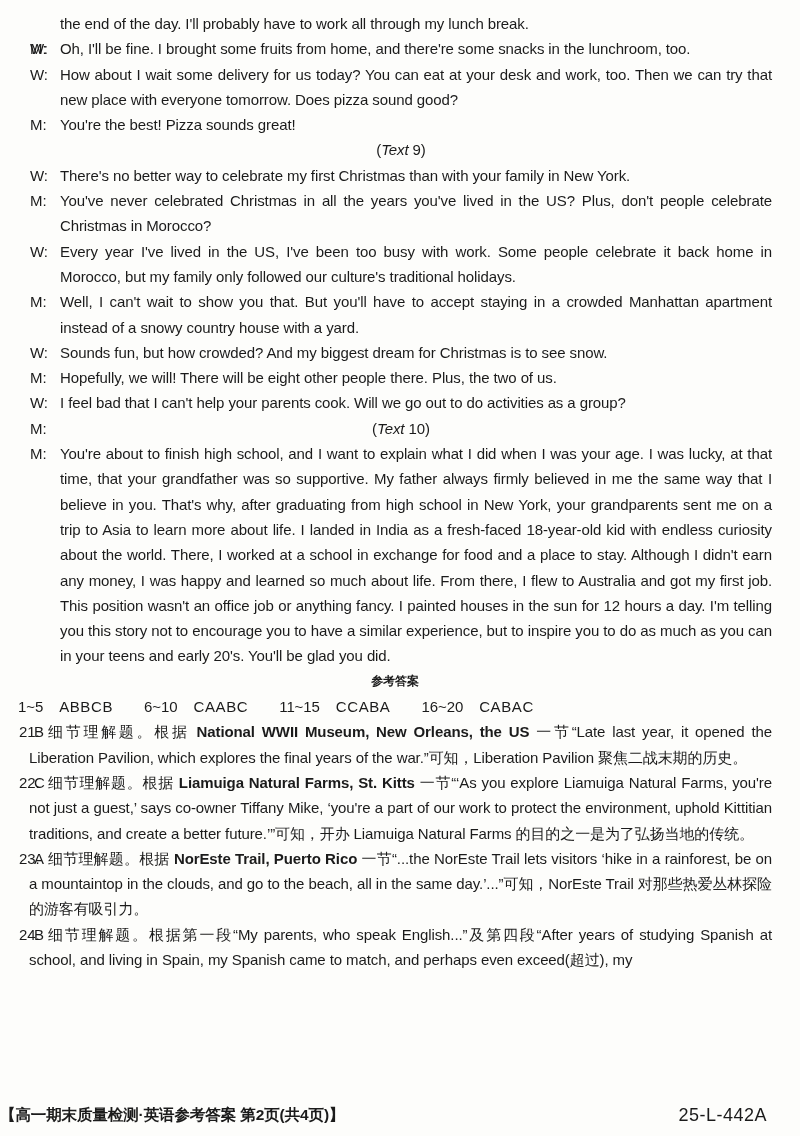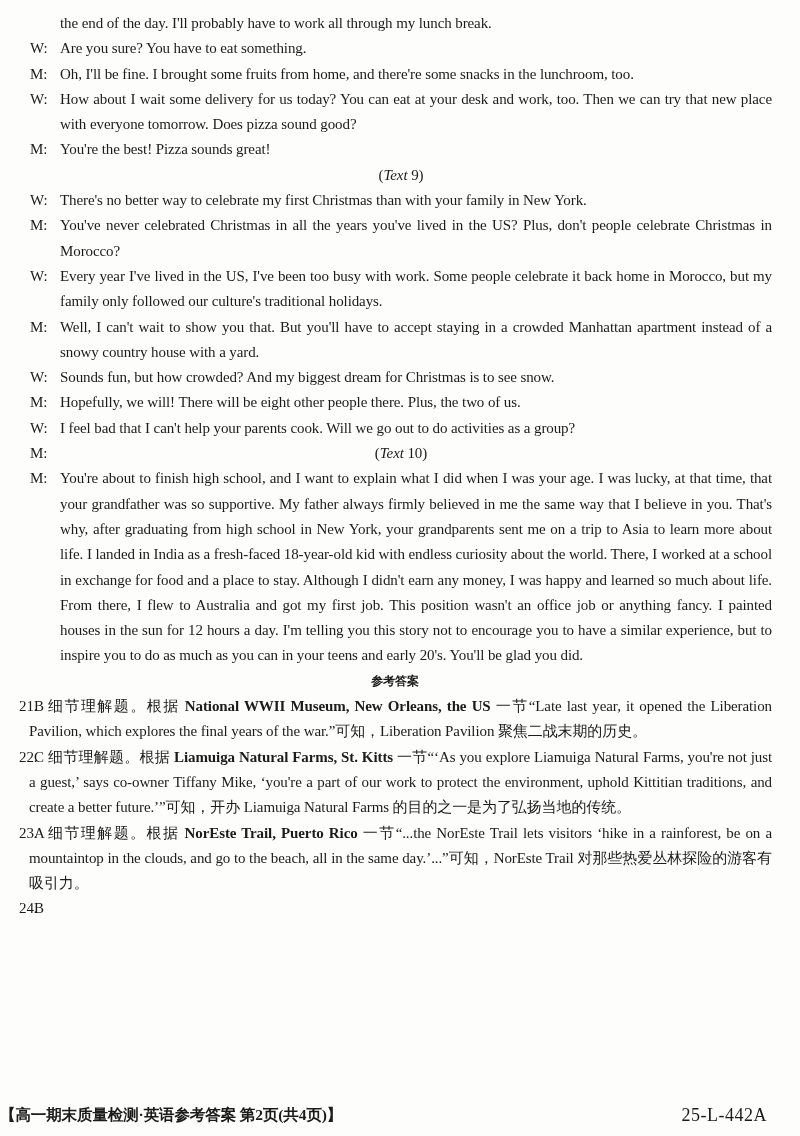--- a/index.html
+++ b/index.html
@@ -1,19 +1,19 @@
 <!DOCTYPE html>
 <html><head>
 <meta charset="utf-8">
 <style>
   html,body { margin:0; padding:0; background:#e8e8e8; }
   .page {
     position:relative; width:800px; height:1136px; margin:0 auto;
     background:#fdfdfb; overflow:hidden;
-    font-family:Liberation Serif, serif;
+    font-family:Liberation Sans, sans-serif;
     font-size:15px; line-height:25.3px; color:#1b1b1b;
     letter-spacing:-0.1px;
   }
   .content { padding:11px 28px 0 18px; }
   p { margin:0; text-align:justify; }
   .line { position:relative; padding-left:42px; }
   .spk { position:absolute; left:12px; top:0; }
   .tlabel { padding-left:12px; text-align:center; }
   .b { font-weight:bold; }
   .i { font-style:italic; }
@@ -29,43 +29,49 @@
   .footer .ftitle { font-weight:bold; font-size:15.5px; }
   .footer .code { position:absolute; right:33px; top:1px; font-weight:normal; font-size:18px; letter-spacing:0.5px; }
 </style>
 </head>
 <body>
 
 <div class="page">
   <div class="content">
 
     <p class="line"><span class="spk"></span><span>the end of the day. I'll probably have to work all through my lunch break.</span></p>
-    <p class="line"><span class="spk">W:</span><span>Are you sure? You have to eat something.</span></p>
+    <p class="line"><span class="spk">W:</span></p>
     <p class="line"><span class="spk">M:</span><span>Oh, I'll be fine. I brought some fruits from home, and there're some snacks in the lunchroom, too.</span></p>
     <p class="line"><span class="spk">W:</span><span>How about I wait some delivery for us today? You can eat at your desk and work, too. Then we can try that new place with everyone tomorrow. Does pizza sound good?</span></p>
     <p class="line"><span class="spk">M:</span><span>You're the best! Pizza sounds great!</span></p>
     <p class="tlabel"><span>(</span><span class="i">Text</span><span> 9)</span></p>
     <p class="line"><span class="spk">W:</span><span>There's no better way to celebrate my first Christmas than with your family in New York.</span></p>
     <p class="line"><span class="spk">M:</span><span>You've never celebrated Christmas in all the years you've lived in the US? Plus, don't people celebrate Christmas in Morocco?</span></p>
     <p class="line"><span class="spk">W:</span><span>Every year I've lived in the US, I've been too busy with work. Some people celebrate it back home in Morocco, but my family only followed our culture's traditional holidays.</span></p>
     <p class="line"><span class="spk">M:</span><span>Well, I can't wait to show you that. But you'll have to accept staying in a crowded Manhattan apartment instead of a snowy country house with a yard.</span></p>
     <p class="line"><span class="spk">W:</span><span>Sounds fun, but how crowded? And my biggest dream for Christmas is to see snow.</span></p>
     <p class="line"><span class="spk">M:</span><span>Hopefully, we will! There will be eight other people there. Plus, the two of us.</span></p>
     <p class="line"><span class="spk">W:</span><span>I feel bad that I can't help your parents cook. Will we go out to do activities as a group?</span></p>
     <p class="line"><span class="spk">M:</span></p>
     <p class="tlabel"><span>(</span><span class="i">Text</span><span> 10)</span></p>
     <p class="line"><span class="spk">M:</span><span>You're about to finish high school, and I want to explain what I did when I was your age. I was lucky, at that time, that your grandfather was so supportive. My father always firmly believed in me  the same way that I believe in you. That's why, after graduating from high school in New York, your grandparents sent me on a trip to Asia to learn more about life. I landed in India as a fresh-faced 18-year-old kid with endless curiosity about the world. There, I worked at a school in exchange for food and a place to stay. Although I didn't earn any money, I was happy and learned so much about life. From there, I flew to Australia and got my first job. This position wasn't an office job or anything fancy. I painted houses in the sun for 12 hours a day. I'm telling you this story not to encourage you to have a similar experience, but to inspire you to do as much as you can in your teens and early 20's. You'll be glad you did.</span></p>
 
     <p class="heading">参考答案</p>
 
+    <p class="mc">
+      <span class="mcg"><span class="mcr">1~5</span><span class="mcl">ABBCB</span></span>
+      <span class="mcg"><span class="mcr">6~10</span><span class="mcl">CAABC</span></span>
+      <span class="mcg"><span class="mcr">11~15</span><span class="mcl">CCABA</span></span>
+      <span class="mcg"><span class="mcr">16~20</span><span class="mcl">CABAC</span></span>
+    </p>
 
     <p class="ans"><span class="num">21.</span><span class="letter">B</span><span><span>细节理解题。根据 </span><span class="b">National WWII Museum, New Orleans, the US</span><span> 一节“Late last year, it opened the Liberation Pavilion, which explores the final years of the war.”可知，Liberation Pavilion 聚焦二战末期的历史。</span></span></p>
     <p class="ans"><span class="num">22.</span><span class="letter">C</span><span><span>细节理解题。根据 </span><span class="b">Liamuiga Natural Farms, St. Kitts</span><span> 一节“‘As you explore Liamuiga Natural Farms, you're not just a guest,’ says co-owner Tiffany Mike, ‘you're a part of our work to protect the environment, uphold Kittitian traditions, and create a better future.’”可知，开办 Liamuiga Natural Farms 的目的之一是为了弘扬当地的传统。</span></span></p>
     <p class="ans"><span class="num">23.</span><span class="letter">A</span><span><span>细节理解题。根据 </span><span class="b">NorEste Trail, Puerto Rico</span><span> 一节“...the NorEste Trail lets visitors ‘hike in a rainforest, be on a mountaintop in the clouds, and go to the beach, all in the same day.’...”可知，NorEste Trail 对那些热爱丛林探险的游客有吸引力。</span></span></p>
-    <p class="ans"><span class="num">24.</span><span class="letter">B</span></p>
+    <p class="ans"><span class="num">24.</span><span class="letter">B</span><span><span>细节理解题。根据第一段“My parents, who speak English...”及第四段“After years of studying Spanish at school, and living in Spain, my Spanish came to match, and perhaps even exceed(超过), my</span></span></p>
 
   </div>
 
   <div class="footer">
     <span class="ftitle">【高一期末质量检测·英语参考答案  第2页(共4页)】</span>
     <span class="code">25-L-442A</span>
   </div>
 </div>
 
 </body></html>

